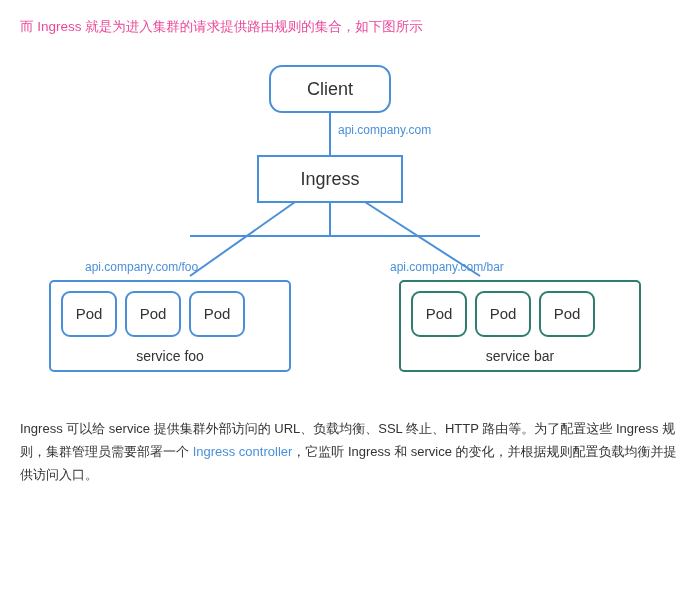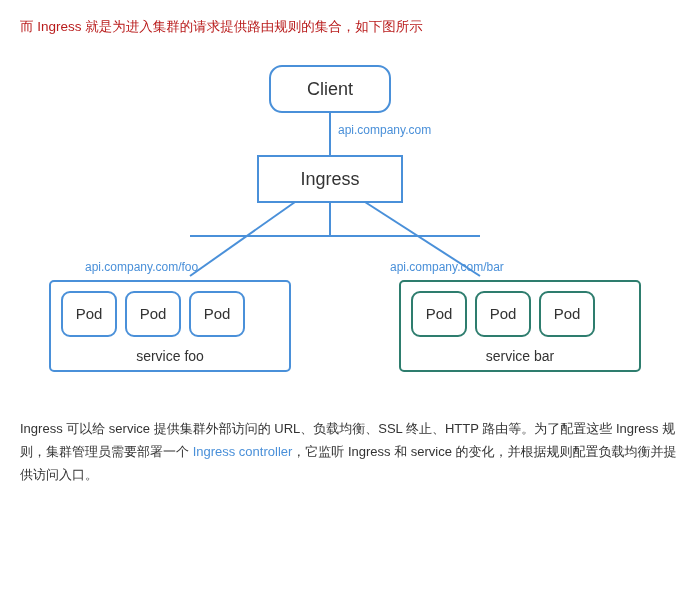--- a/index.html
+++ b/index.html
@@ -6,21 +6,21 @@
     body {
       font-family: Arial, sans-serif;
       background: #fff;
       color: #333;
       font-size: 14px;
       padding: 16px 20px;
       width: 700px;
     }
     .intro-text {
       font-size: 13.5px;
-      color: #b91c1c;
+      color: #ec4899;
       margin-bottom: 18px;
       line-height: 1.6;
     }
     .diagram-container {
       display: flex;
       flex-direction: column;
       align-items: flex-end;
       position: relative;
       margin-bottom: 18px;
       padding: 0 10px;

